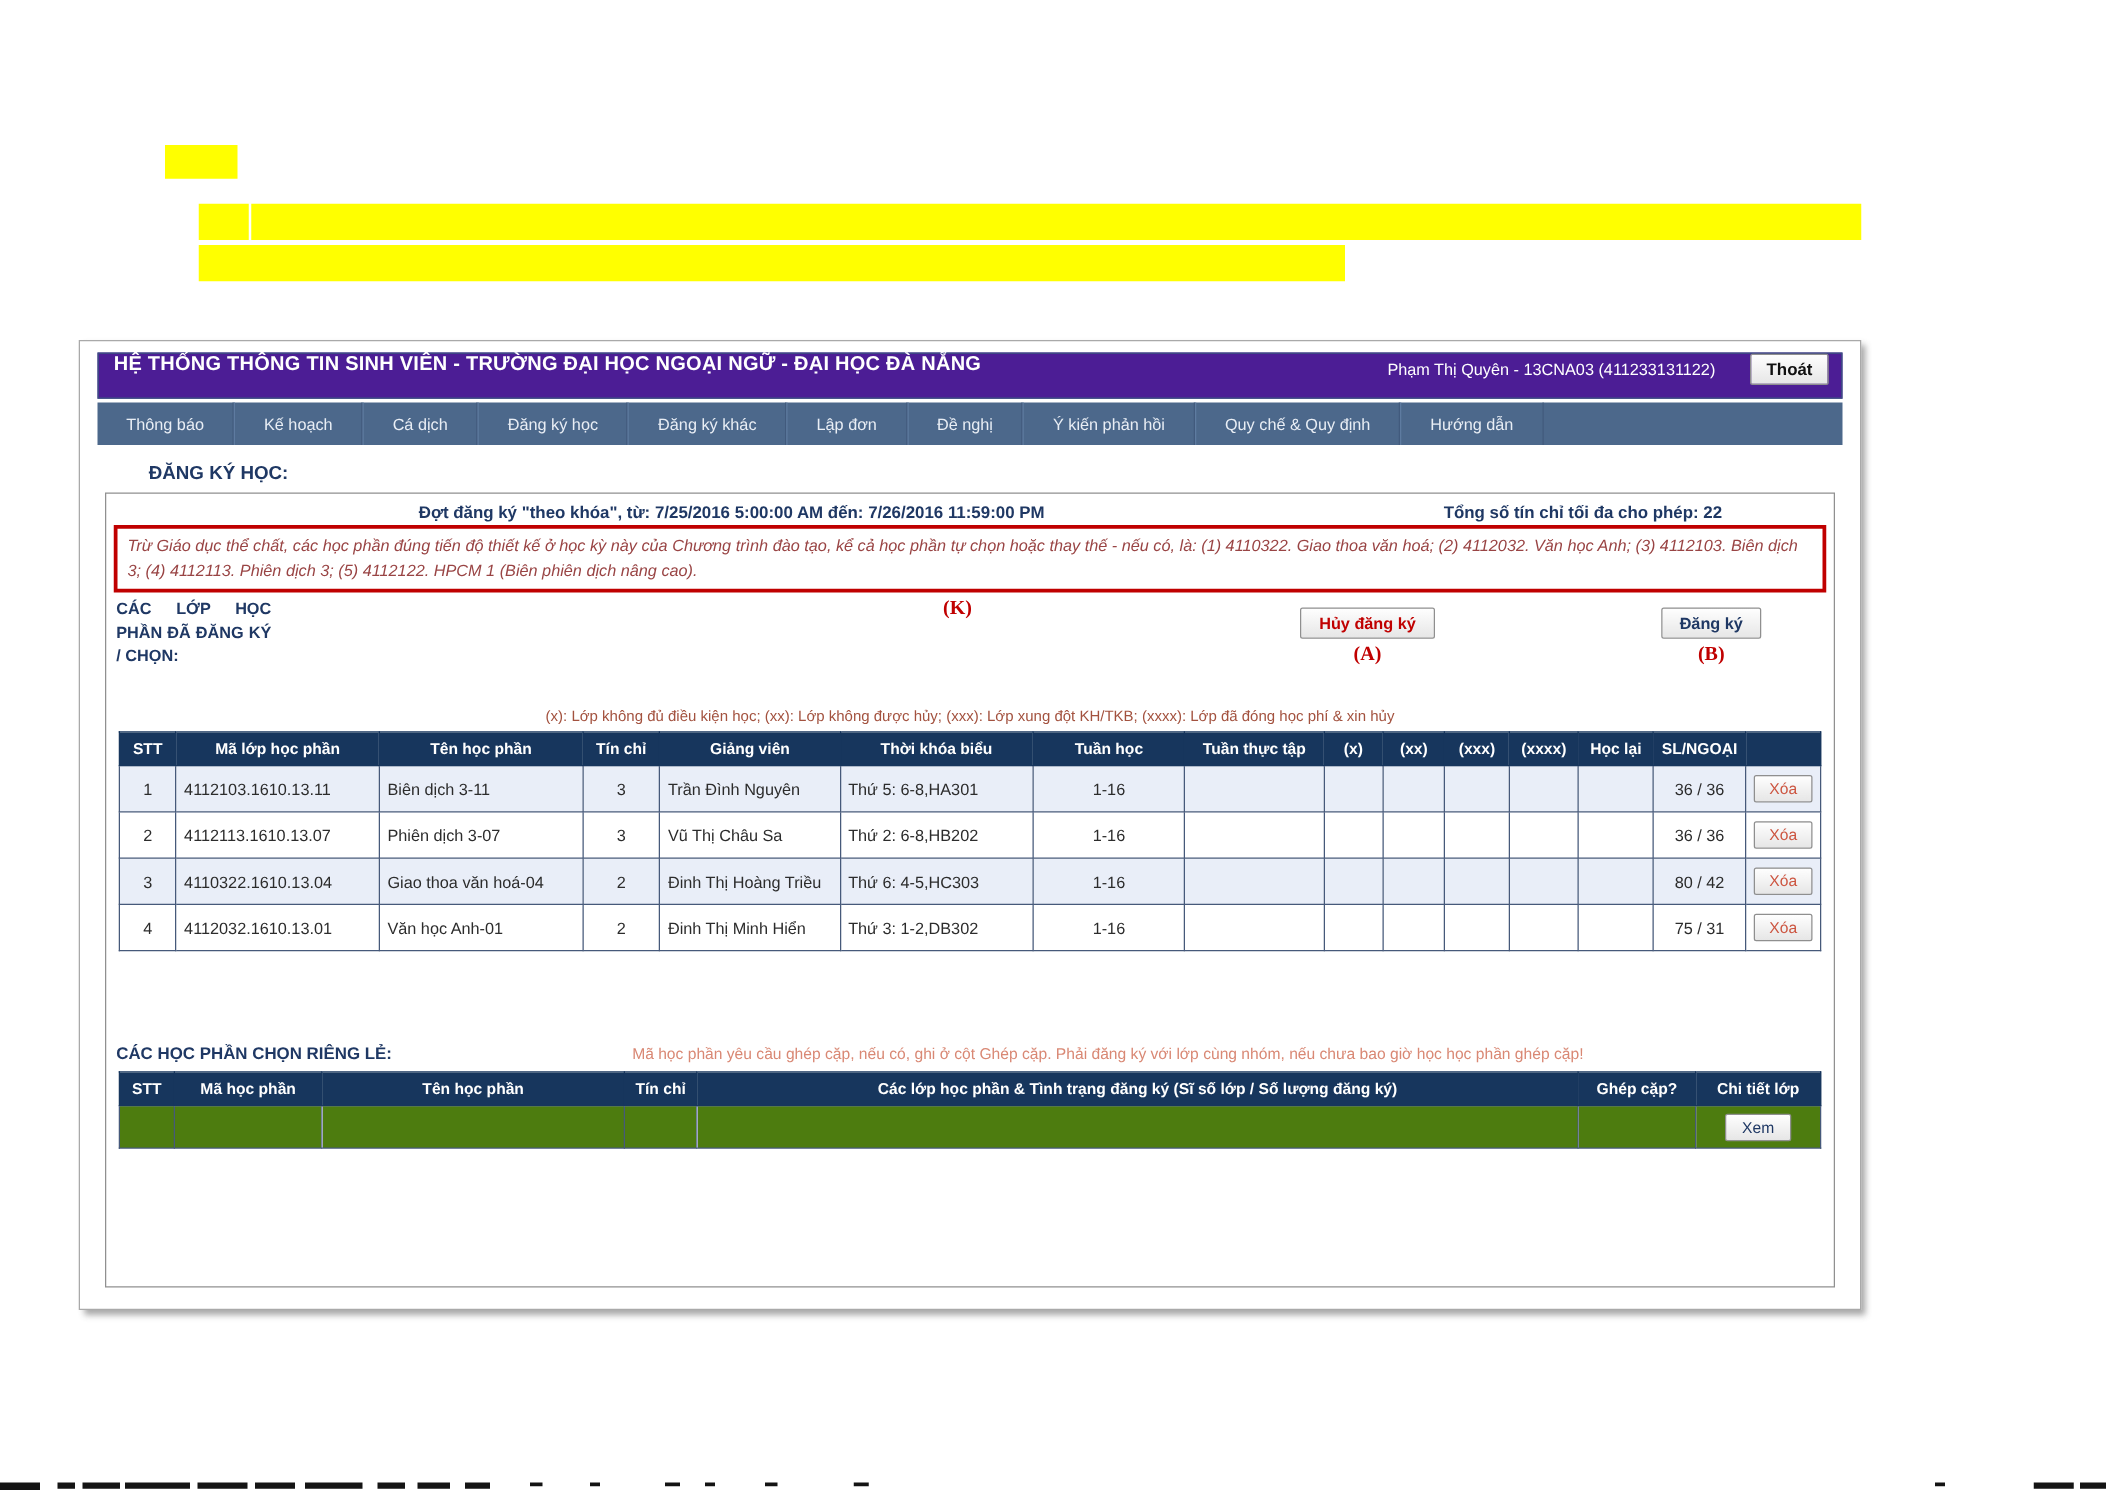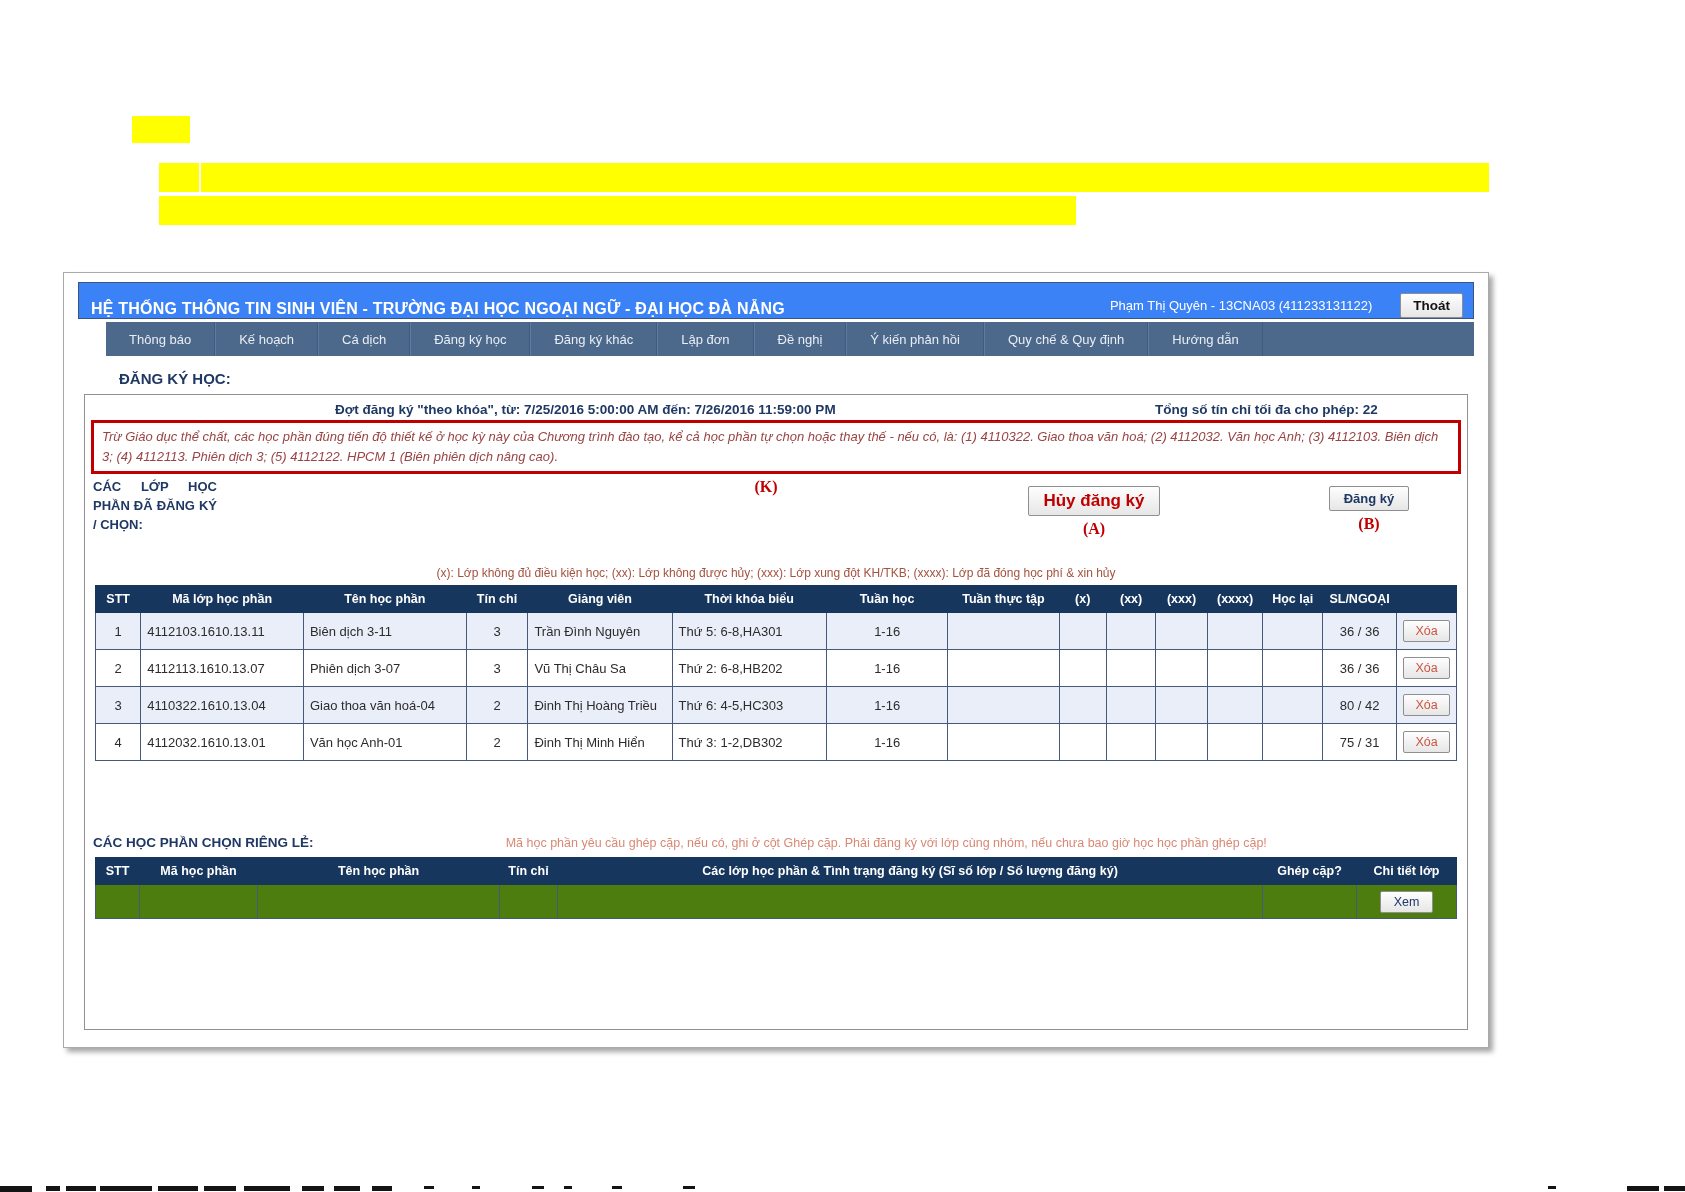--- a/index.html
+++ b/index.html
@@ -16,35 +16,35 @@
   .red-3 { left:159px; top:196px; width:917px; height:29px; }
 
   
   .panel {
     position:absolute; left:63px; top:272px; width:1426px; height:776px;
     background:#fff; border:1px solid #a9a9a9;
     box-shadow:4px 4px 5px rgba(60,60,60,.45);
     padding:9px 14px 0 14px;
   }
   .titlebar {
-    height:37px; background:#3b82f6; border:1px solid #3a5580;
-    display:flex; align-items:flex-end; padding:0 10px 0 12px;
+    height:37px; background:#4c1d95; border:1px solid #3a5580;
+    display:flex; align-items:flex-start; padding:0 10px 0 12px;
   }
   .app-title { color:#fff; font-weight:bold; font-size:16px; letter-spacing:.2px; }
   .userbox { margin-left:auto; display:flex; align-items:center; gap:28px; }
   .user-info { color:#fff; font-size:13px; }
   .btn {
     font-family:"Liberation Sans", sans-serif;
     background:linear-gradient(#fefefe,#e6e6e6);
     border:1px solid #8f8f8f; border-radius:2px; cursor:pointer;
   }
   .btn-thoat { font-weight:bold; font-size:13.5px; color:#111; padding:4px 12px; }
   .navbar {
     margin-top:3px; height:34px; background:#4c688b;
-    display:flex; align-items:stretch;margin-left:28px;
+    display:flex; align-items:stretch;
   }
   .nav-item {
     display:flex; align-items:center; padding:0 23px;
     color:#e9eef5; font-size:13px; cursor:pointer;
     border-right:1px solid #415a7d; border-left:1px solid #5e7ba0;
   }
   .nav-item:first-child { border-left:none; }
 
   .content { padding:14px 6px 0 6px; }
   .section-title { color:#1f3864; font-weight:bold; font-size:15px;margin-left:35px; }
@@ -62,21 +62,21 @@
     position:absolute; left:2px; top:4px; width:124px;
     color:#1f3864; font-weight:bold; font-size:13px; text-align:justify; line-height:1.45;
   }
   .marker-k {
     position:absolute; left:640px; top:4px; width:70px; text-align:center;
     color:#c00000; font-family:"Liberation Serif", serif; font-weight:bold; font-size:16px;
   }
   .btn-col { position:absolute; text-align:center; }
   .btn-col-a { left:928px; top:12px; width:150px; }
   .btn-col-b { left:1218px; top:12px; width:120px; }
-  .btn-cancel { font-weight:bold; font-size:17px; color:#c00000; padding:4px 14px; }
+  .btn-cancel { font-weight:bold; font-size:13px; color:#c00000; padding:4px 14px; }
   .btn-register { font-weight:bold; font-size:13px; color:#1f3864; padding:4px 14px; }
   .marker-ab {
     margin-top:4px; color:#c00000; font-family:"Liberation Serif", serif;
     font-weight:bold; font-size:16px;
   }
   .legend { text-align:center; color:#a3523f; font-size:12px; margin:2px 0 5px 0; }
 
   table.tbl { border-collapse:collapse; table-layout:fixed; width:calc(100% - 8px); margin:0 4px;border-radius:12px; }
   table.tbl th {
     background:#17365d; color:#fff; font-weight:bold; font-size:12.5px;

